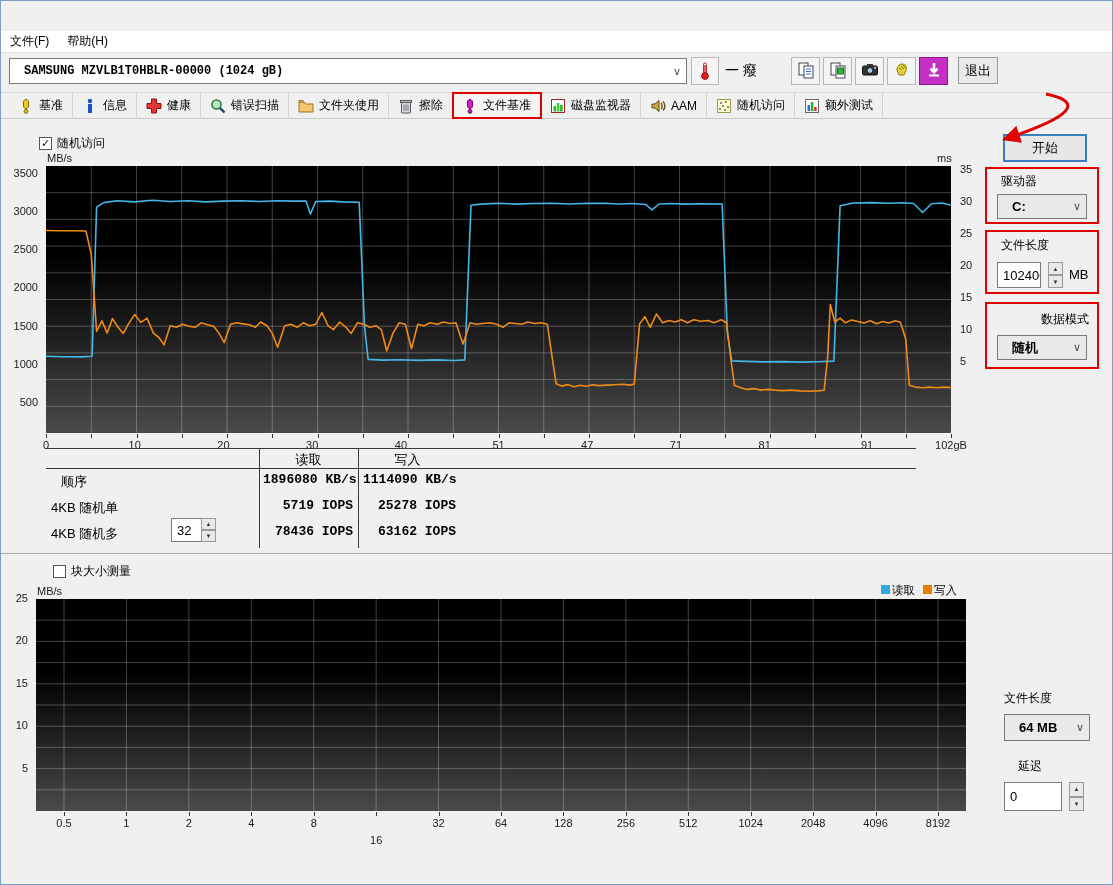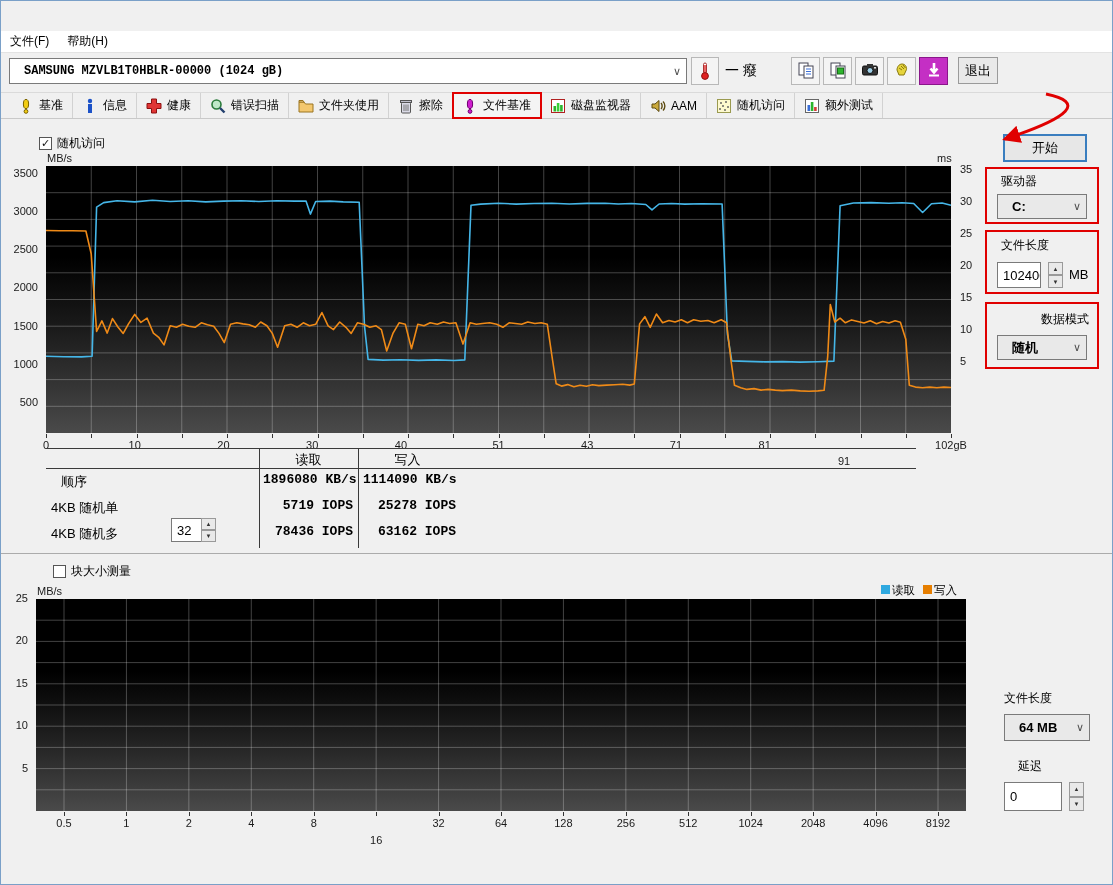--- a/index.html
+++ b/index.html
@@ -296,24 +296,24 @@
         <polyline points="0.0,64.5 13.3,64.8 26.6,64.7 39.9,65.0 45.2,87.7 50.6,165.5 55.9,154.9 61.2,167.1 66.5,152.6 71.9,161.0 77.2,167.4 82.5,157.9 88.7,148.4 94.9,156.4 101.1,152.2 107.4,167.1 112.7,171.3 118.0,178.9 124.2,159.8 130.4,161.3 136.6,158.3 142.8,160.2 149.1,161.3 155.3,156.8 161.5,158.7 167.7,160.2 173.0,167.4 178.3,176.6 184.5,158.3 190.8,156.8 197.0,157.9 203.2,158.7 209.4,161.3 214.7,156.0 220.9,159.8 226.3,167.4 231.6,181.2 238.7,159.8 244.9,158.3 251.1,161.3 257.3,156.8 263.5,159.8 269.7,158.3 275.9,146.5 282.1,159.8 287.5,163.6 293.7,156.0 299.9,161.3 305.2,167.4 311.4,156.8 317.6,158.3 323.8,161.3 330.1,159.8 335.4,163.6 340.7,185.0 346.9,167.4 353.1,156.8 359.3,158.3 365.5,182.7 371.8,158.3 378.0,159.8 384.2,156.8 391.3,158.3 397.5,156.0 403.7,157.5 409.9,156.8 417.0,178.1 424.1,156.8 430.3,158.3 436.5,157.5 443.6,156.8 450.7,158.3 456.9,161.3 463.1,156.8 469.4,157.5 475.6,158.3 481.8,156.0 488.9,157.5 495.1,156.8 501.3,158.3 506.6,194.5 510.2,217.8 515.5,220.1 521.7,218.6 527.9,220.8 534.1,219.3 540.3,220.3 546.5,218.8 552.8,219.6 560.7,219.1 568.7,218.7 576.7,218.3 583.8,219.1 588.3,218.0 593.6,157.9 598.9,150.7 604.2,161.3 610.4,148.0 616.6,156.8 622.9,154.5 629.1,156.0 635.3,153.7 641.5,156.8 647.7,153.7 654.8,155.2 661.9,154.5 668.1,156.8 675.2,153.7 680.5,156.8 685.0,194.5 688.5,219.3 694.7,221.8 700.9,223.4 708.0,222.6 715.1,224.1 722.2,223.4 729.3,224.1 736.4,224.6 745.3,224.1 754.2,224.9 763.0,225.3 771.9,224.9 778.1,224.3 781.7,190.7 784.3,138.5 788.8,156.0 794.1,152.2 799.4,156.8 805.6,153.9 811.8,155.5 818.0,157.0 824.3,154.7 830.5,157.8 836.7,155.5 842.9,157.0 849.1,154.7 854.4,156.2 859.8,173.2 863.3,219.3 869.5,221.1 876.6,221.8 883.7,221.1 890.8,221.8 897.9,221.1 905.0,221.5" fill="none" stroke="#ef8a17" stroke-width="1.6" stroke-linejoin="round"></polyline>
       </svg>
     </div>
   <div class="abs" id="chart1-x-ticks" style="left:45px; top:433px; width:905px; height:18px;">
       <span class="ticklabel" style="left: 0px; top: 5px; transform: translateX(-50%);">0</span>
       <span class="ticklabel" style="left: 88.7255px; top: 5px; transform: translateX(-50%);">10</span>
       <span class="ticklabel" style="left: 177.451px; top: 5px; transform: translateX(-50%);">20</span>
       <span class="ticklabel" style="left: 266.176px; top: 5px; transform: translateX(-50%);">30</span>
       <span class="ticklabel" style="left: 354.902px; top: 5px; transform: translateX(-50%);">40</span>
       <span class="ticklabel" style="left: 452.5px; top: 5px; transform: translateX(-50%);">51</span>
-      <span class="ticklabel" style="left: 541.225px; top: 5px; transform: translateX(-50%);">43</span>
+      <span class="ticklabel" style="left: 541.225px; top: 5px; transform: translateX(-50%);">47</span>
       <span class="ticklabel" style="left: 629.951px; top: 5px; transform: translateX(-50%);">71</span>
       <span class="ticklabel" style="left: 718.676px; top: 5px; transform: translateX(-50%);">81</span>
-      <span class="ticklabel" style="left: 798px; top: 5px; transform: translateX(-50%); margin-top: 16px;">91</span>
+      <span class="ticklabel" style="left: 821px; top: 5px; transform: translateX(-50%);">91</span>
       <span class="ticklabel" style="left: 905px; top: 5px; transform: translateX(-50%);">102gB</span>
       <span class="xtick-mark" style="left: 0px;"></span>
       <span class="xtick-mark" style="left: 45.25px;"></span>
       <span class="xtick-mark" style="left: 90.5px;"></span>
       <span class="xtick-mark" style="left: 135.75px;"></span>
       <span class="xtick-mark" style="left: 181px;"></span>
       <span class="xtick-mark" style="left: 226.25px;"></span>
       <span class="xtick-mark" style="left: 271.5px;"></span>
       <span class="xtick-mark" style="left: 316.75px;"></span>
       <span class="xtick-mark" style="left: 362px;"></span>

